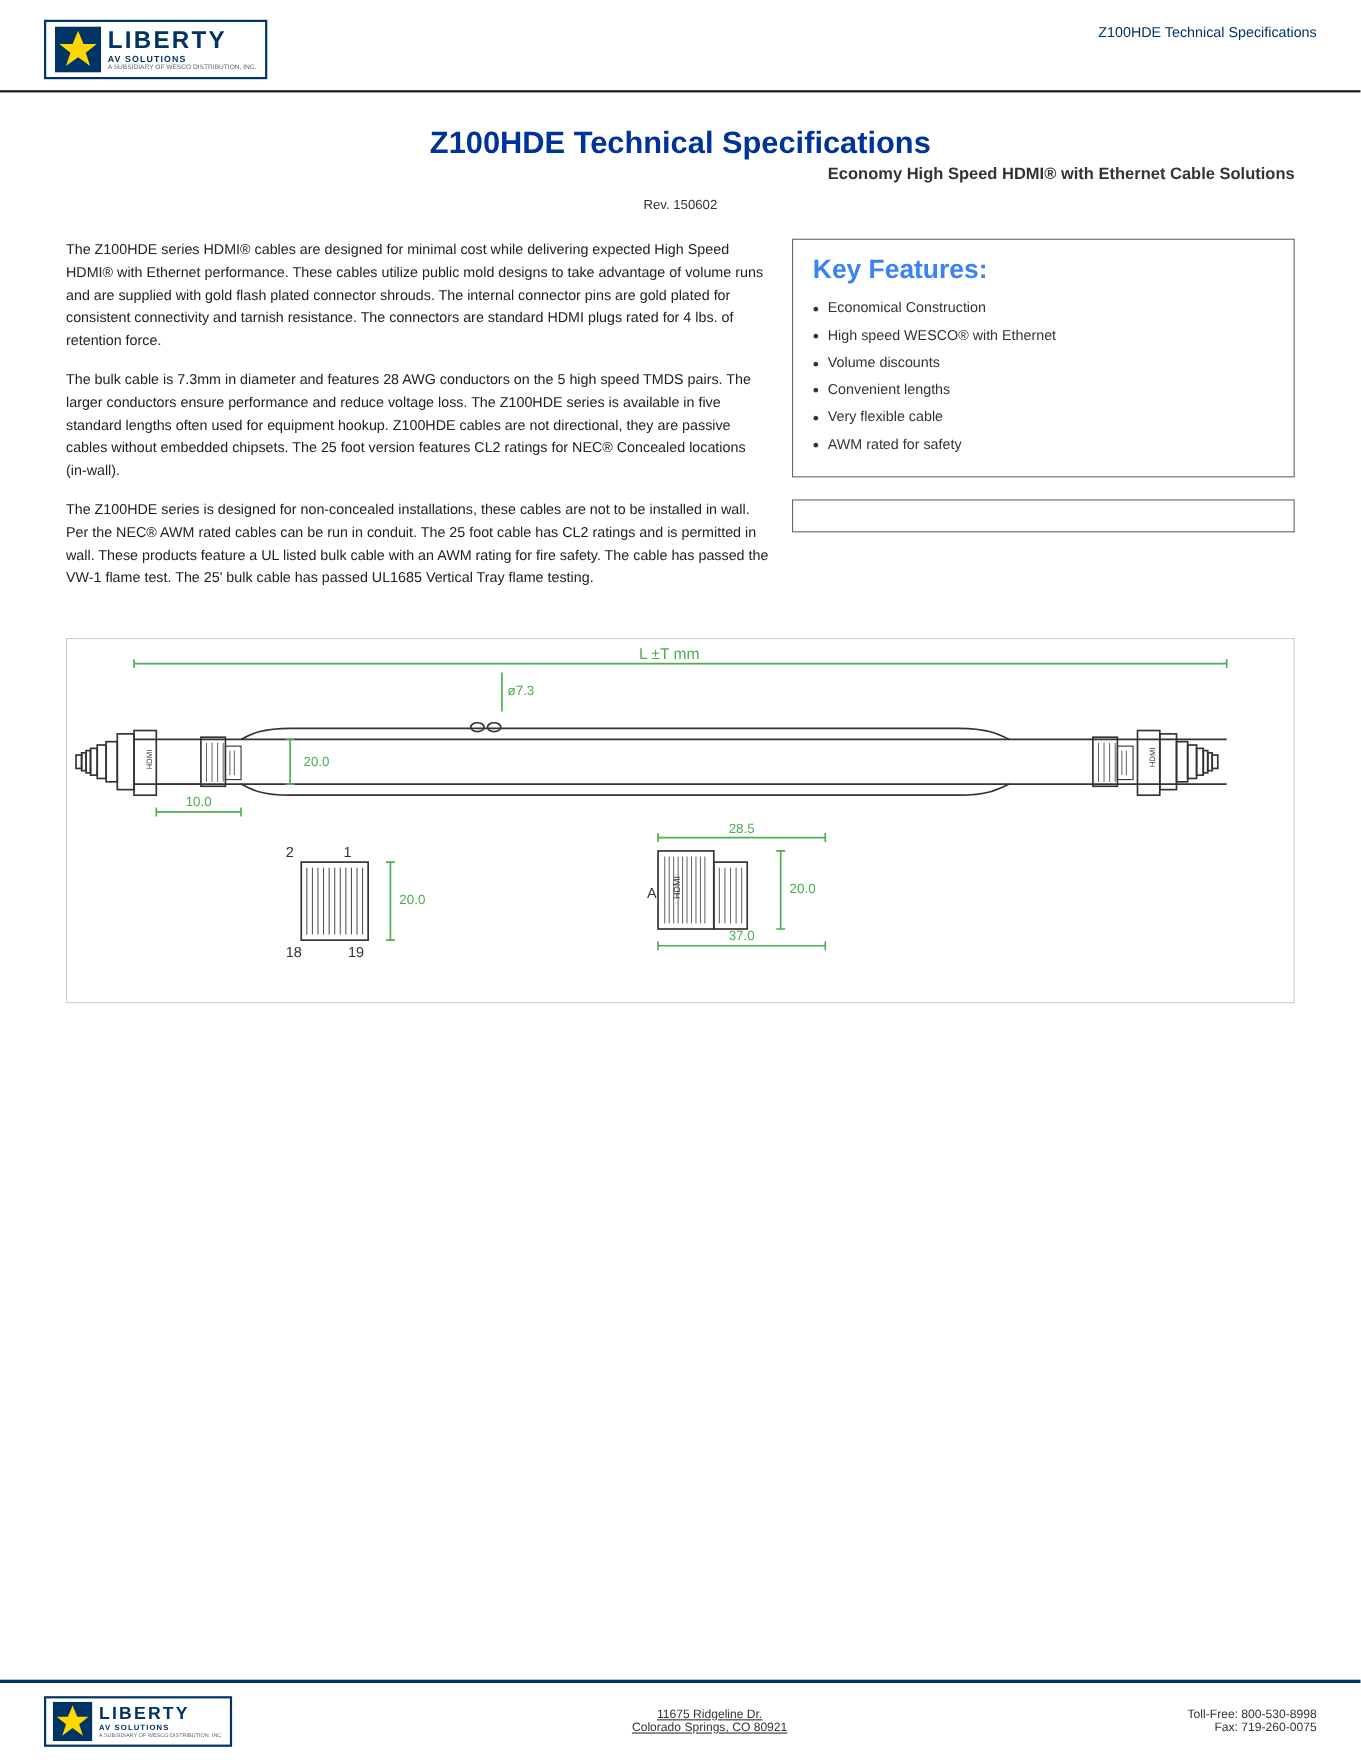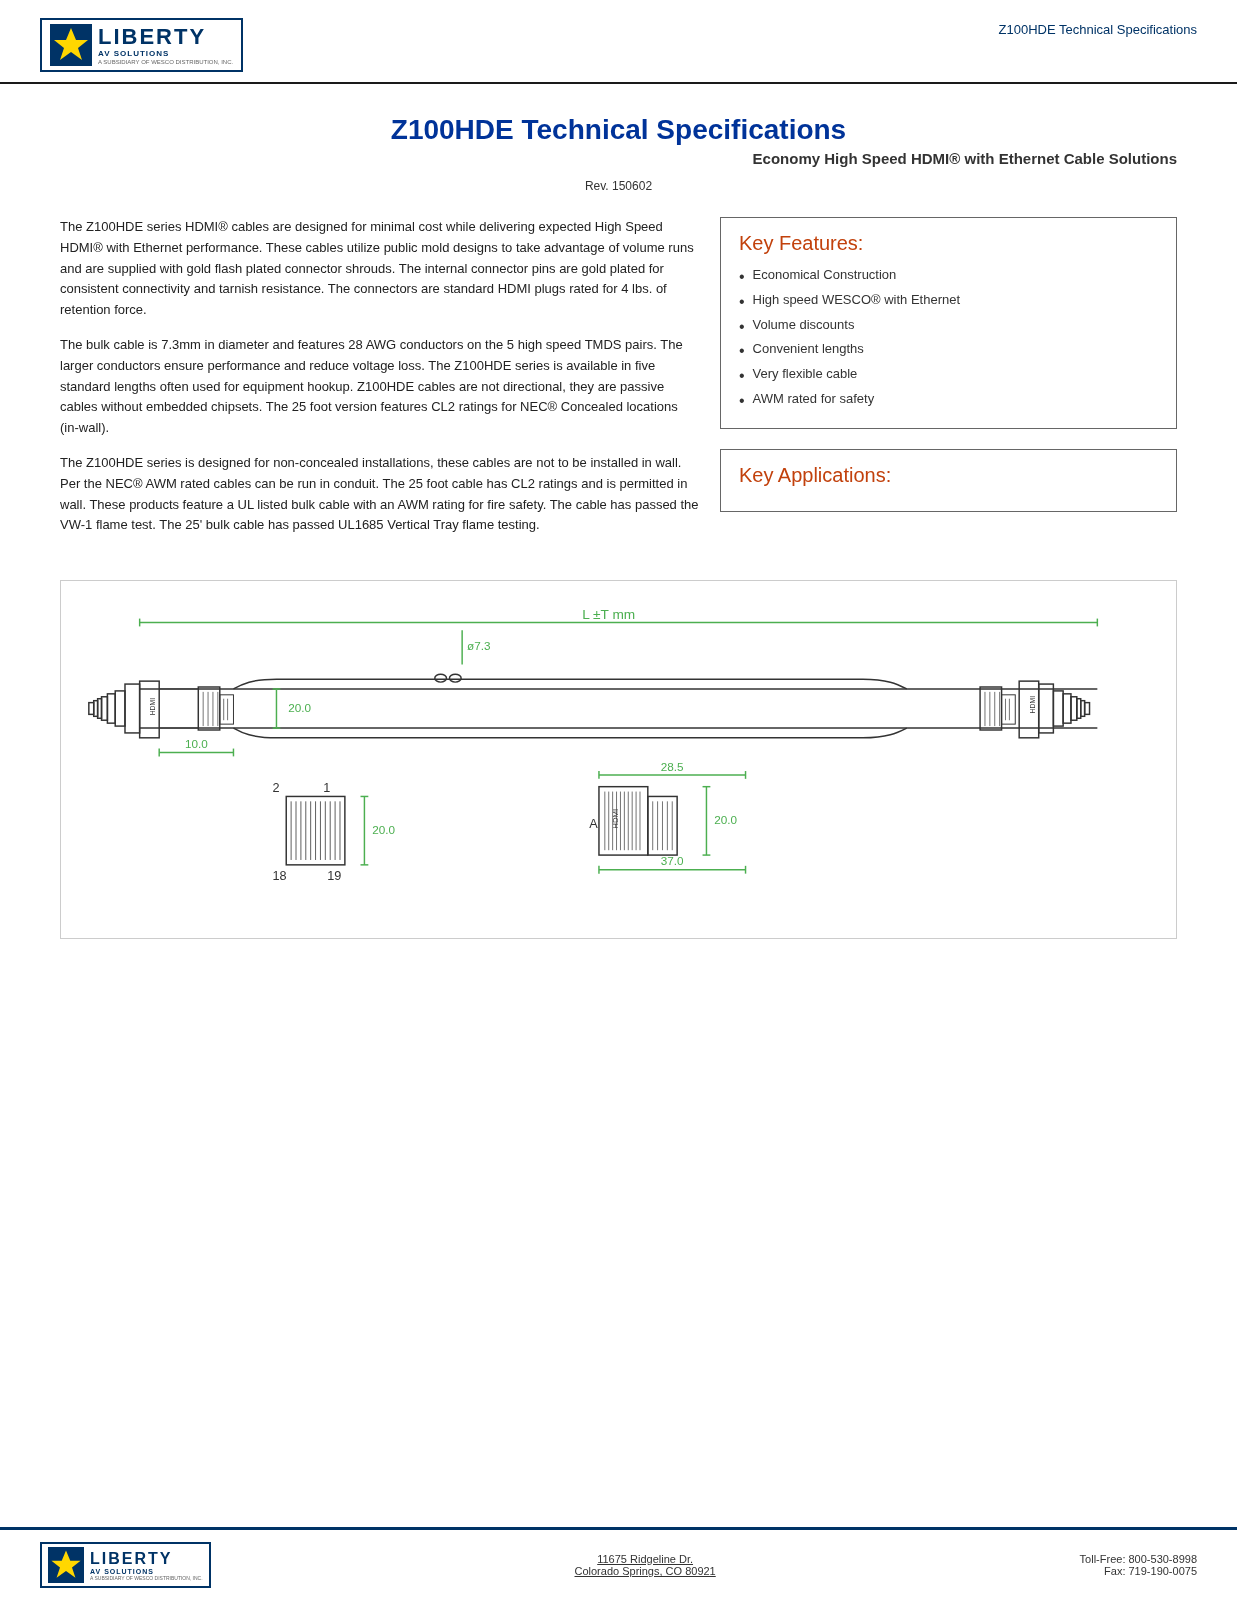--- a/index.html
+++ b/index.html
@@ -113,23 +113,23 @@
       color: #222;
       margin-bottom: 14px;
     }
 
     
     .key-box {
       border: 1.5px solid #666;
       padding: 14px 18px;
     }
     .key-box h2 {
-      font-size: 20px;
-      font-weight: normal;
-      color: #c2410c;
+      font-size: 24px;
+      font-weight: bold;
+      color: #3b82f6;
       margin-bottom: 10px;
     }
     .key-box ul {
       list-style: none;
       padding: 0;
     }
     .key-box ul li {
       font-size: 13px;
       padding: 2px 0;
       display: flex;
@@ -139,21 +139,20 @@
     .key-box ul li::before {
       content: "•";
       font-size: 16px;
       line-height: 1.3;
     }
 
     
     .diagram-section {
       margin-top: 30px;
       border: 1px solid #ccc;
-      padding: 20px;
       background: #fff;
     }
     .diagram-svg {
       width: 100%;
     }
 
     
     .footer {
       position: absolute;
       bottom: 0;
@@ -241,21 +240,20 @@
           <li>
               <span>Very flexible cable</span>
             </li>
           <li>
               <span>AWM rated for safety</span>
             </li>
         </ul>
       </div>
 
       <div class="key-box">
-        <h2>Key Applications:</h2>
       </div>
 
     </div>
   </div>
 
   <div class="diagram-section">
     <svg class="diagram-svg" viewBox="0 0 1100 320">
 
       <line x1="60" y1="22" x2="1040" y2="22" stroke="#4CAF50" stroke-width="1.5"></line>
       <line x1="60" y1="18" x2="60" y2="26" stroke="#4CAF50" stroke-width="1.5"></line>
@@ -409,15 +407,15 @@
       <div style="font-size:7px;color:#003366;font-weight:bold;letter-spacing:1px;">AV SOLUTIONS</div>
       <div style="font-size:5px;color:#666;">A SUBSIDIARY OF WESCO DISTRIBUTION, INC.</div>
     </div>
   </div>
   <div class="footer-center">
     <div>11675 Ridgeline Dr.</div>
     <div>Colorado Springs, CO 80921</div>
   </div>
   <div class="footer-right">
     <div>Toll-Free: 800-530-8998</div>
-    <div>Fax: 719-190-0075</div>
+    <div>Fax: 719-260-0075</div>
   </div>
 </div>
 
 </body></html>

